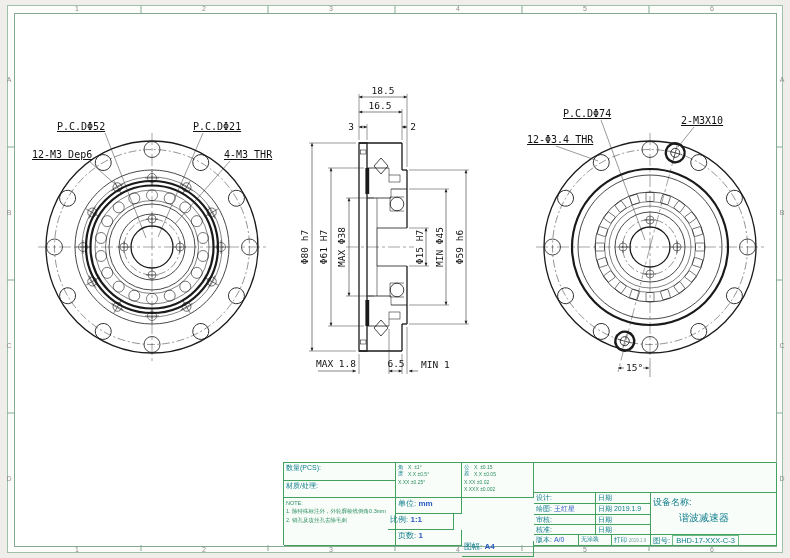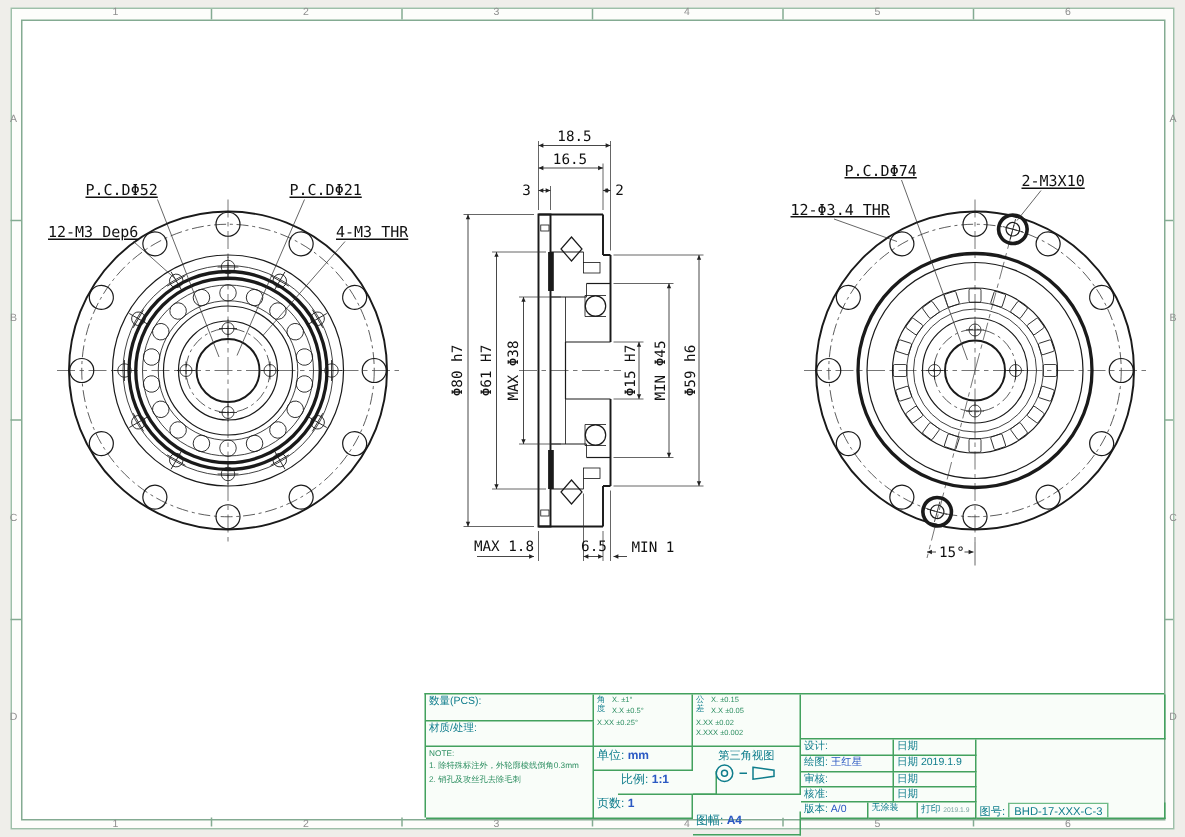--- a/index.html
+++ b/index.html
@@ -371,38 +371,27 @@
         <div><span>X.</span> <span>±0.15</span></div>
         <div><span>X.X</span> <span>±0.05</span></div>
         <div><span>X.XX</span> <span>±0.02</span></div>
         <div><span>X.XXX</span> <span>±0.002</span></div>
       </div>
     </div>
     <div class="cell" style="left:112px;top:35px;width:66px;height:16px;font-size:8px">
       <span>单位:</span>
       <span class="val">mm</span>
     </div>
-    <div class="cell" style="left:128px;top:51px;width:66px;height:16px;font-size:8px">
+    <div class="cell" style="left:104px;top:51px;width:66px;height:16px;font-size:8px">
       <span>比例:</span>
       <span class="val">1:1</span>
     </div>
     <div class="cell" style="left:112px;top:67px;width:66px;height:16px;font-size:8px">
       <span>页数:</span>
       <span class="val">1</span>
-    </div>
-    <div class="cell" style="left:178px;top:35px;width:72px;height:32px;text-align:center">
-      <div style="font-size:7.5px">第三角视图</div>
-      <svg width="60" height="15">
-        <g stroke="#0f7d8c" fill="none" stroke-width="1">
-          <circle cx="15" cy="7.5" r="5.5"></circle>
-            <circle cx="15" cy="7.5" r="2"></circle>
-          <line x1="25" y1="7.5" x2="30" y2="7.5"></line>
-          <path d="M34,3.5 L48,5.5 L48,9.5 L34,11.5 z"></path>
-        </g>
-      </svg>
     </div>
     <div class="cell" style="left:178px;top:78px;width:72px;height:16px;font-size:8px">
       <span>图幅:</span>
       <span class="val">A4</span>
     </div>
 
     <div class="cell" style="left:250px;top:0;width:243px;height:30px"></div>
     <div class="cell" style="left:250px;top:30px;width:62px;height:11px"><span>设计:</span></div>
     <div class="cell" style="left:312px;top:30px;width:55px;height:11px"><span>日期</span></div>
     <div class="cell" style="left:250px;top:41px;width:62px;height:11px">
@@ -420,18 +409,22 @@
     <div class="cell" style="left:250px;top:72px;width:45px;height:11px">
       <span>版本:</span>
       <span style="color:#2b59c3">A/0</span>
     </div>
     <div class="cell" style="left:295px;top:72px;width:33px;height:11px;font-size:6px"><span>无涂装</span></div>
     <div class="cell" style="left:328px;top:72px;width:39px;height:11px;font-size:6.5px">
       <span>打印</span>
       <span class="tiny">2019.1.9</span>
     </div>
 
+    <div class="cell devname" style="left:367px;top:30px;width:126px;height:42px;padding-top:4px">
+      <div>设备名称:</div>
+      <div class="big">谐波减速器</div>
+    </div>
     <div class="cell" style="left:367px;top:72px;width:126px;height:11px;font-size:7.5px">
       <span>图号:</span>
       <span style="border:0.5px solid #6fbb87;padding:0 3px">BHD-17-XXX-C-3</span>
     </div>
   </div>
 </div>
 
 </body></html>

